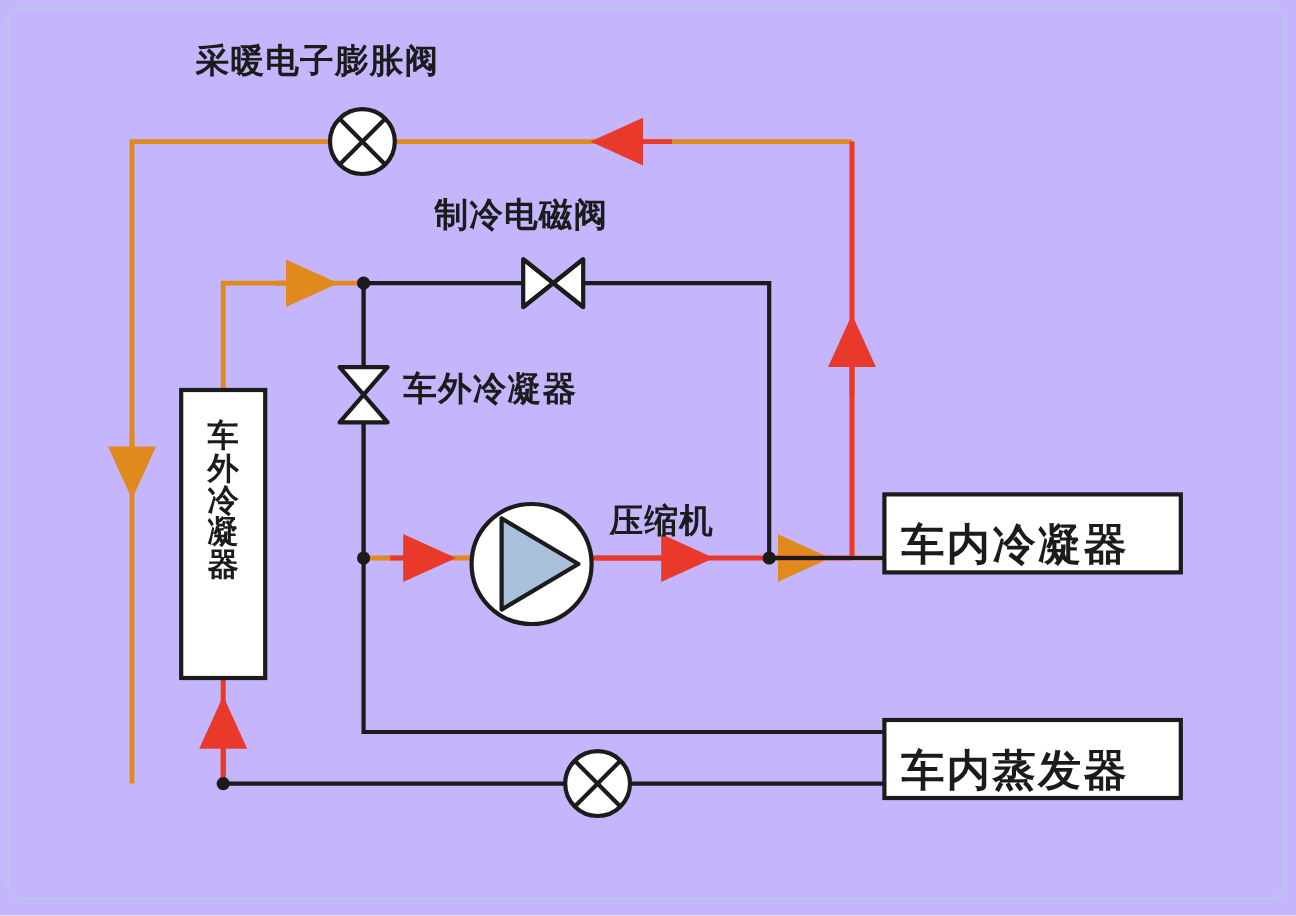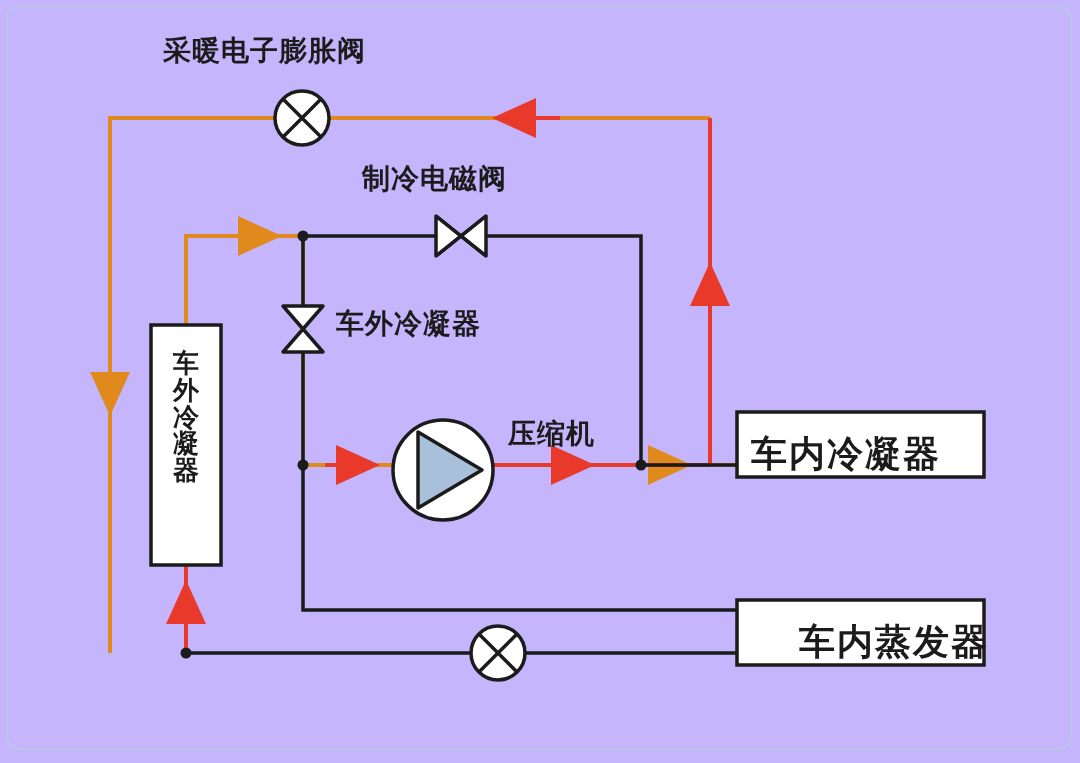--- a/index.html
+++ b/index.html
@@ -184,15 +184,15 @@
 
   <div class="lbl lbl-28" style="left:336px; top:305px;">车外冷凝器</div>
 
   <div class="lbl lbl-28" style="left:508px; top:415px;">压缩机</div>
 
 
   <div class="vbox-lbl" style="left:166px; top:334px;">车外冷凝器</div>
 
   <div class="box-lbl" style="left:751px; top:430px;">车内冷凝器</div>
 
-  <div class="box-lbl" style="left:751px; top:618px;margin-left:48px;">车内蒸发器</div>
+  <div class="box-lbl" style="left:751px; top:618px;">车内蒸发器</div>
 
 </div>
 
 </body></html>

